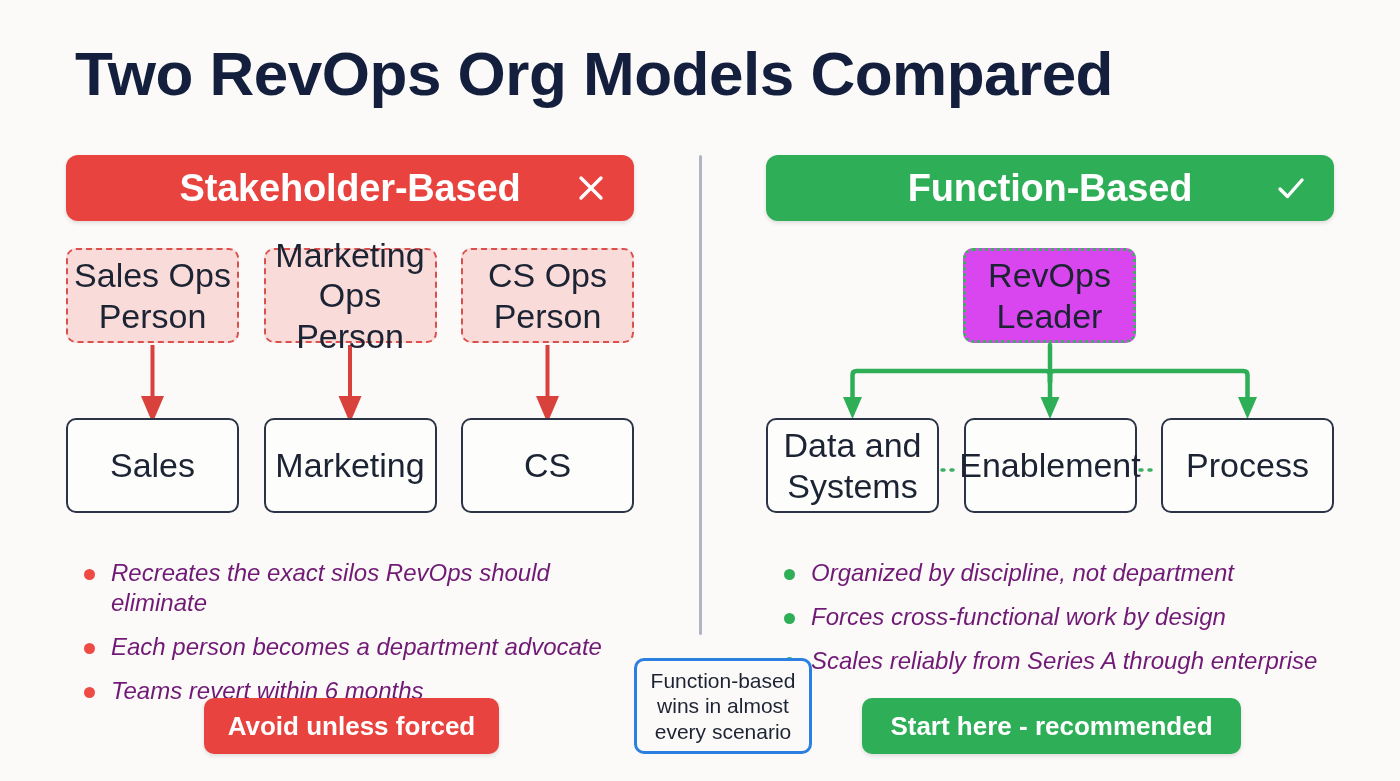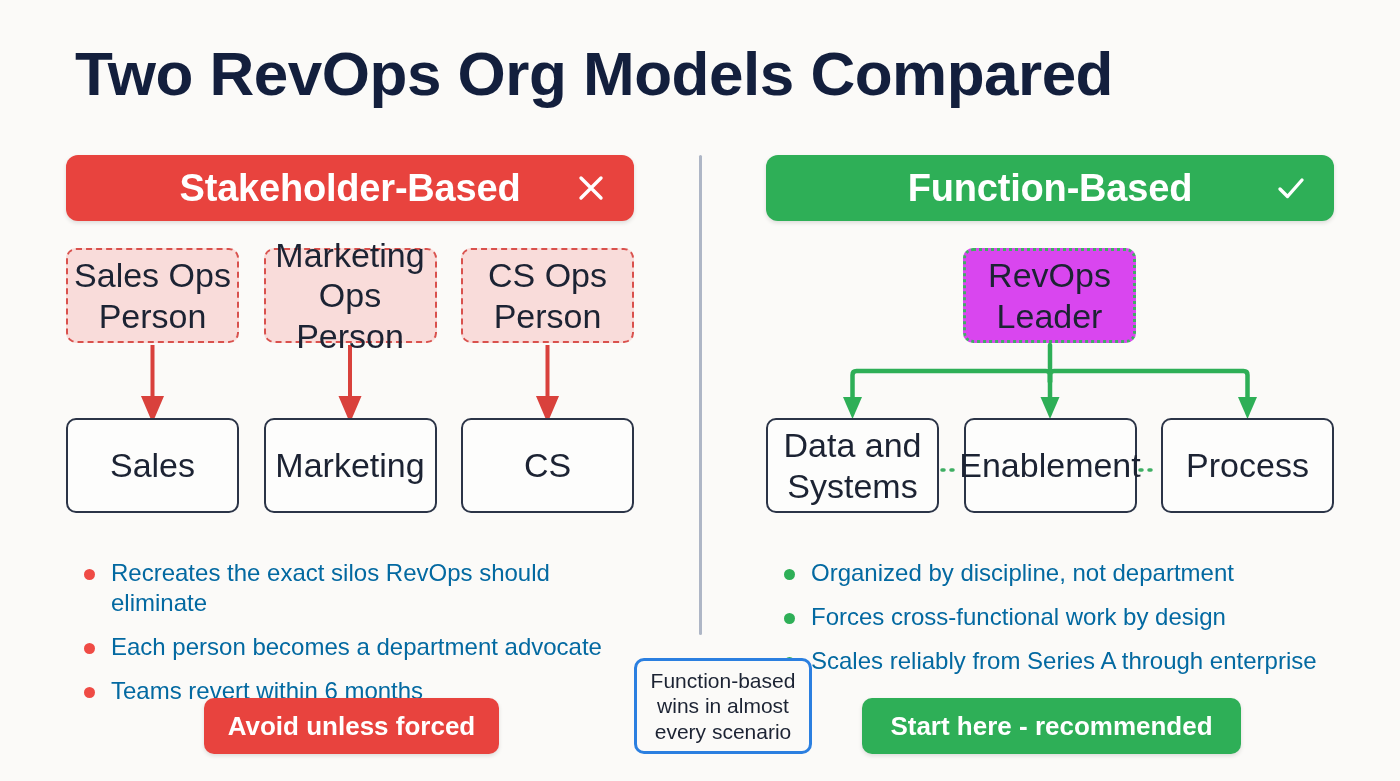--- a/index.html
+++ b/index.html
@@ -95,21 +95,21 @@
   .bullet {
     display: flex; align-items: flex-start;
     margin-bottom: 14px;
   }
   .bullet-dot {
     width: 11px; height: 11px; border-radius: 50%;
     margin-top: 11px; margin-right: 16px; flex: 0 0 auto;
   }
   .dot-red   { background: #ef4b45; }
   .dot-green { background: #2eaf57; }
-  .bullet-text { font-size: 24px; color: #0369a1; line-height: 1.25; }
+  .bullet-text { font-size: 24px; color: #701a75; line-height: 1.25; font-style: italic; }
 
   
   .cta {
     position: absolute; top: 543px; height: 56px;
     border-radius: 10px;
     display: flex; align-items: center; justify-content: center;
     color: #ffffff; font-size: 26px; font-weight: bold;
     box-shadow: 0 2px 4px rgba(0,0,0,0.12);
     white-space: nowrap;
   }

